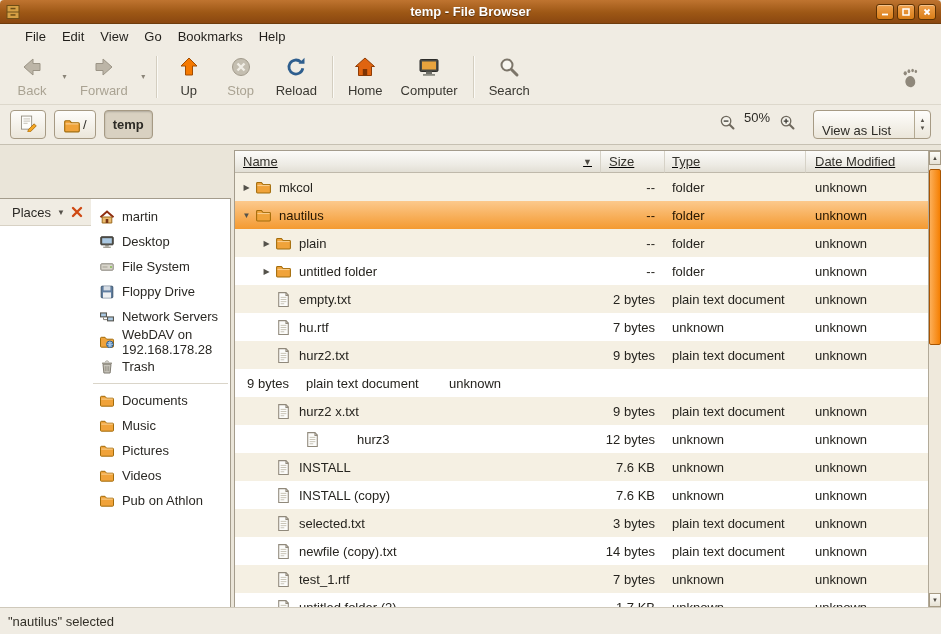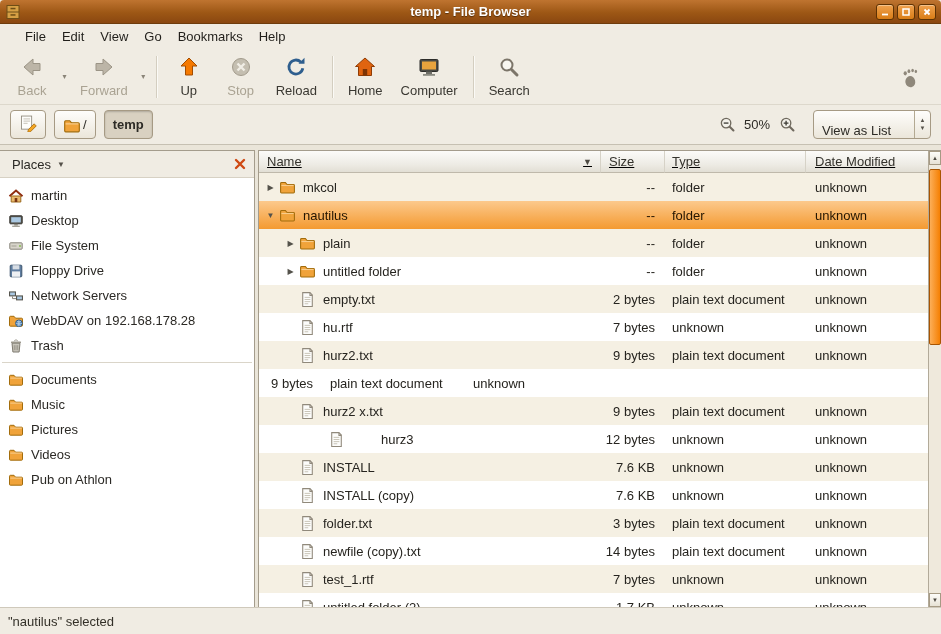--- a/index.html
+++ b/index.html
@@ -38,36 +38,36 @@
 
   
   .locationbar { height:40px; flex:none; background:#f0ece3; border-bottom:1px solid #c6c0b2;
     display:flex; align-items:center; gap:8px; padding:0 10px; }
   .lbtn { height:29px; background:linear-gradient(#fefdfb,#ebe6da); border:1px solid #a69a84;
     border-radius:4px; display:flex; align-items:center; justify-content:center; gap:5px;
     padding:0 8px; color:#2d2b26; }
   .lbtn svg { width:18px; height:18px; }
   .lbtn .small-folder { width:15px; height:15px; }
   .lbtn.pressed { background:#d9d1c1; box-shadow:inset 0 1px 2px rgba(0,0,0,.2); font-weight:bold; }
-  .zoom-group { margin-left:auto; display:flex; align-items:center; }
+  .zoom-group { margin-left:auto; display:flex; align-items:flex-start; }
   .flatbtn { width:24px; height:24px; display:flex; align-items:center; justify-content:center; }
   .flatbtn svg { width:17px; height:17px; }
   .zoom-label { width:36px; text-align:center; color:#2d2b26; }
   .view-combo { width:118px; height:29px; background:linear-gradient(#fefdfb,#ebe6da);
     border:1px solid #a69a84; border-radius:4px; display:flex; align-items:stretch; color:#2d2b26; margin-left:14px; }
   .view-combo .vc-label { flex:1; display:flex; align-items:center; padding-left:8px;margin-top:12px; }
   .view-combo .vc-spin { width:16px; border-left:1px solid #b3a априль; border-left:1px solid #b3a992;
     display:flex; flex-direction:column; align-items:center; justify-content:center; font-size:6px;
     color:#56524a; line-height:1.3; }
 
   
   .content { flex:1; display:flex; gap:3px; background:#eae5d9; padding-top:5px; min-height:0; }
 
-  .sidebar { width:255px; flex:none; background:#fff; border-top:1px solid #a49c8c;
-    border-right:1px solid #a49c8c; display:flex; flex-direction:column; }
+  .sidebar { width:231px; flex:none; background:#fff; border-top:1px solid #a49c8c;
+    border-right:1px solid #a49c8c; display:flex; flex-direction:row;margin-top:48px; }
   .side-header { height:27px; flex:none; background:#f0ece3; border-bottom:1px solid #d7d1c4;
     display:flex; align-items:center; padding:0 7px; }
   .places-button { display:flex; align-items:center; gap:6px; padding:2px 5px; color:#2b2925; }
   .places-arrow { font-size:8px; color:#55514a; }
   .side-close { margin-left:auto; width:14px; height:14px; }
   .side-list { flex:1; overflow:hidden; background:#fff; padding-top:5px; }
   .side-item { height:25px; display:flex; align-items:center; gap:7px; padding:0 8px; color:#2b2925; }
   .side-item .icon, .side-item .icon svg { width:16px; height:16px; flex:none; }
   .side-sep { height:1px; background:#dad5c9; margin:4px 2px; }
 
@@ -581,21 +581,21 @@
   </div>
 
   <div class="row even">
     <div class="c-name" style="padding-left: 24px;">
       <span class="expander"></span>
       <span class="icon"><svg viewBox="0 0 16 16">
                     <path d="M3.5 1.5h6.8l2.2 2.3v10.7H3.5z" fill="#fcfcfa" stroke="#90897b"></path>
                     <path d="M10.3 1.7v2.4h2.3" fill="none" stroke="#90897b"></path>
                     <path d="M5.3 6h5.4M5.3 8h5.4M5.3 10h5.4M5.3 12h3.4" stroke="#c6c2b5" stroke-width=".9"></path>
                   </svg></span>
-      <span class="fname">folder.txt</span>
+      <span class="fname">selected.txt</span>
     </div>
     <div class="c-size">3 bytes</div>
     <div class="c-type">plain text document</div>
     <div class="c-mod">unknown</div>
   </div>
 
   <div class="row odd">
     <div class="c-name" style="padding-left: 24px;">
       <span class="expander"></span>
       <span class="icon"><svg viewBox="0 0 16 16">

